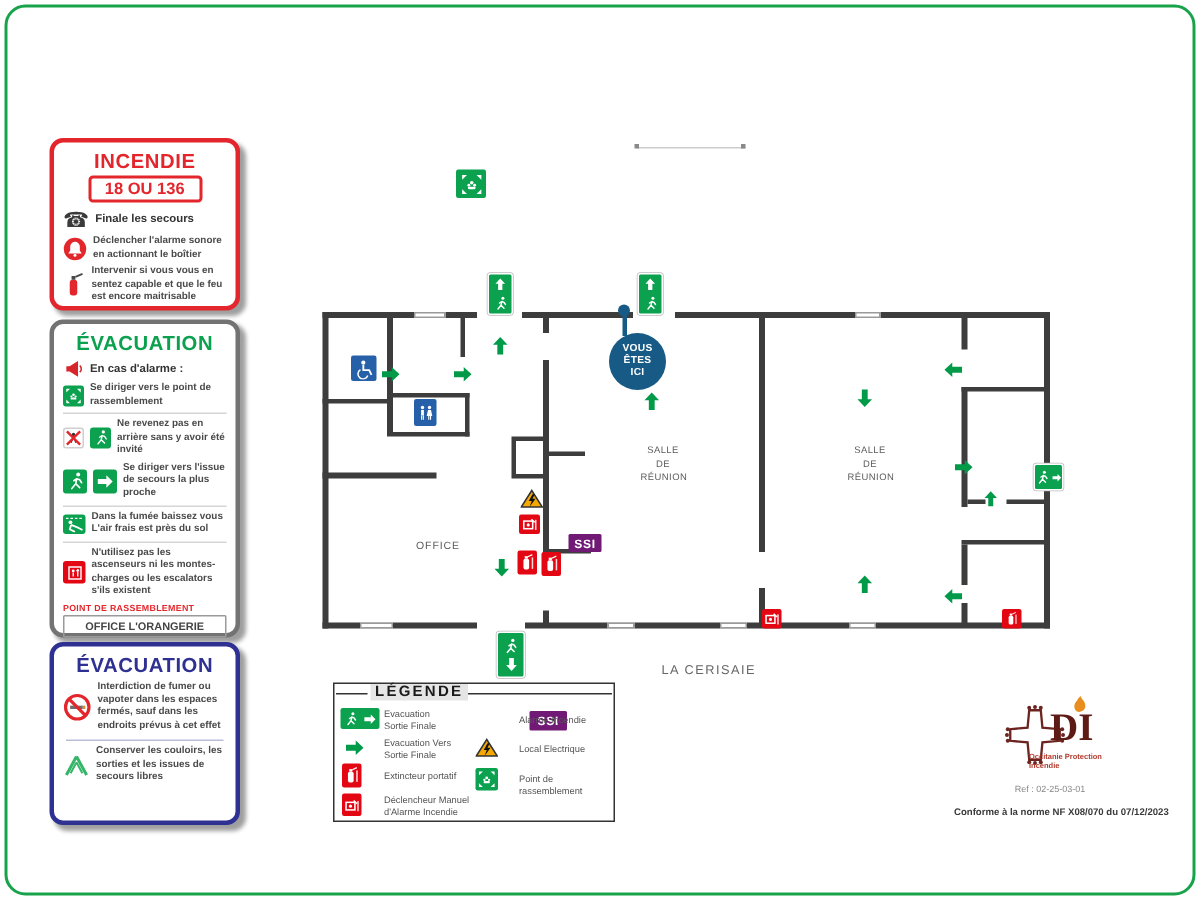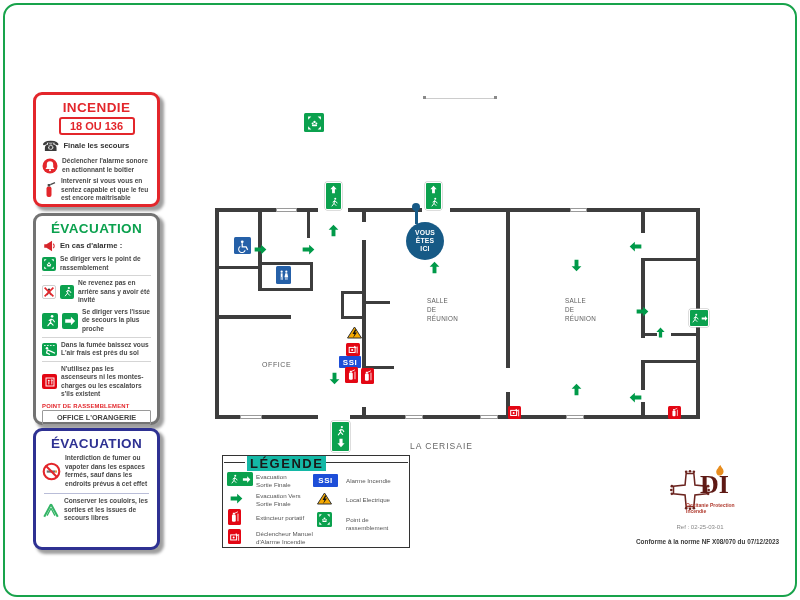--- a/index.html
+++ b/index.html
@@ -34,38 +34,38 @@
   .iconbox{display:flex;align-items:center;justify-content:center;}
   .gbg{background:#0ba14e;border-radius:2px;}
   .rbg{background:#e30613;border-radius:2px;}
   .bbg{background:#2560a8;border-radius:2px;}
   .wbg{background:#fff;border:1px solid #cfcfcf;border-radius:2px;box-sizing:border-box;}
 
   
   .wall{position:absolute;background:#3d3d3d;}
   .door{position:absolute;background:#fff;border:1px solid #9a9a9a;box-sizing:border-box;}
   .sqroom{position:absolute;border:3px solid #3d3d3d;background:#fff;box-sizing:border-box;}
-  .rlabel{position:absolute;font-size:6.3px;color:#5c5c5c;line-height:1.45;letter-spacing:.3px;}
+  .rlabel{position:absolute;font-size:6.3px;color:#5c5c5c;text-align:center;line-height:1.45;letter-spacing:.3px;}
   .arrow{position:absolute;}
   .arrow svg{display:block;width:100%;height:100%;}
   .exit{position:absolute;background:#0ba14e;border-radius:1px;box-shadow:0 0 0 1px #fff,0 0 0 1.5px #bbb;
         display:flex;flex-direction:column;align-items:center;justify-content:space-evenly;}
   .exit.h{flex-direction:row;justify-content:space-evenly;}
   .planicon{position:absolute;display:flex;align-items:center;justify-content:center;border-radius:1.5px;}
-  .ssi{position:absolute;background:#1d4ed8;color:#fff;font-weight:800;font-size:8px;
-       display:flex;align-items:center;justify-content:center;border-radius:1px;letter-spacing:.5px;}
+  .ssi{position:absolute;background:#701a75;color:#fff;font-weight:800;font-size:8px;
+       display:flex;align-items:center;justify-content:center;border-radius:1px;letter-spacing:.5px;margin-left:40px;}
   .here-circle{position:absolute;background:#175a86;border-radius:50%;
        display:flex;align-items:center;justify-content:center;text-align:center;}
   .here-circle .t{color:#fff;font-size:6.8px;font-weight:700;line-height:1.2;width:26px;letter-spacing:.2px;}
 
   
   .legend-box{position:absolute;left:222px;top:455px;width:188px;height:93px;
               border:1.5px solid #333;background:#fff;box-sizing:border-box;}
-  .legend-title{position:absolute;left:247px;top:456px;font-size:13px;font-weight:800;
-                letter-spacing:1.5px;color:#1a1a1a;background:#14b8a6;padding:0 3px;}
+  .legend-title{position:absolute;left:247px;top:456px;font-size:10px;font-weight:800;
+                letter-spacing:1.5px;color:#1a1a1a;background:#e5e5e5;padding:0 3px;}
   .lline{position:absolute;height:1px;background:#333;}
   .litem{position:absolute;font-size:6.2px;color:#555;line-height:1.35;}
 
   
   .ftext{position:absolute;color:#888;font-size:6px;text-align:center;}
   .fconf{position:absolute;color:#3a3a3a;font-size:6.4px;font-weight:700;}
   .logo-di{position:absolute;font-family:"Liberation Serif",serif;color:#5e1a15;font-weight:700;}
   .logo-small{position:absolute;font-size:5px;line-height:1.25;color:#b03a2e;font-weight:700;}
 </style>
 </head>

